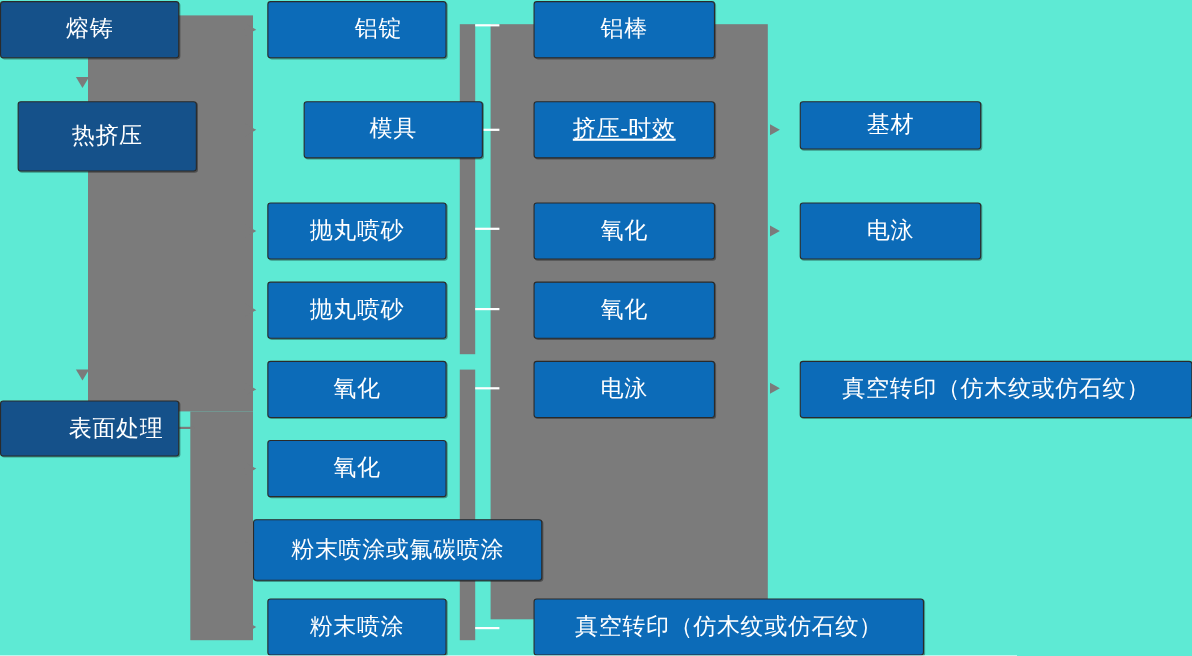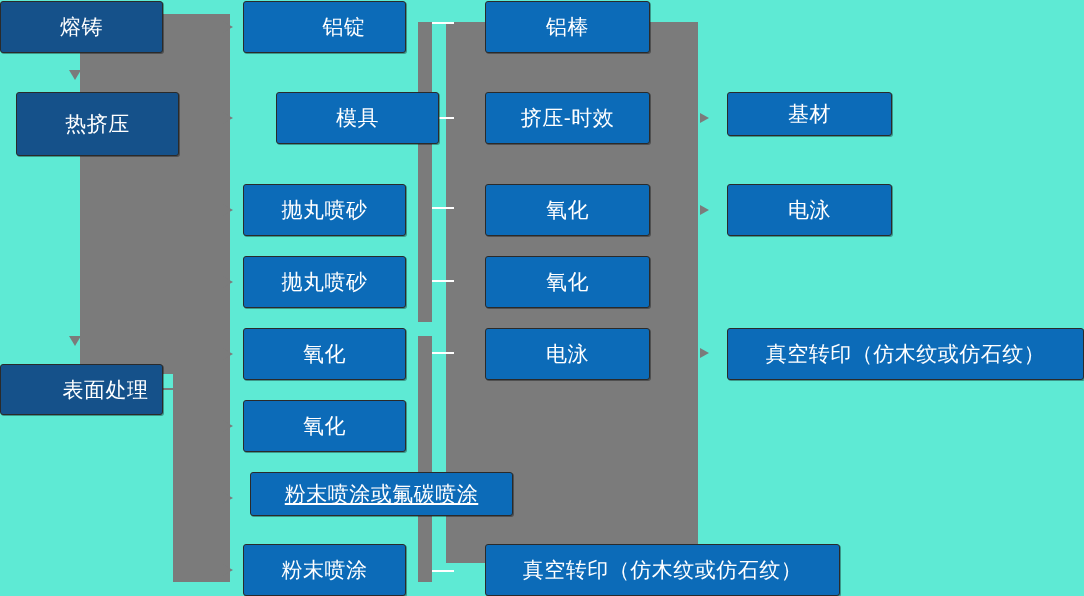--- a/index.html
+++ b/index.html
@@ -161,31 +161,31 @@
   </div>
   <div class="box box-light" style="left:243px; top:256px; width:163px; height:52px;">
     <span>抛丸喷砂</span>
   </div>
   <div class="box box-light" style="left:243px; top:328px; width:163px; height:52px;">
     <span>氧化</span>
   </div>
   <div class="box box-light" style="left:243px; top:400px; width:163px; height:52px;">
     <span>氧化</span>
   </div>
-  <div class="box box-light" style="left:250px; top:472px; width:263px; height:44px;text-decoration:underline;">
+  <div class="box box-light" style="left:230px; top:472px; width:263px; height:56px;">
     <span>粉末喷涂或氟碳喷涂</span>
   </div>
   <div class="box box-light" style="left:485px; top:1px; width:165px; height:52px;">
     <span>铝棒</span>
   </div>
 
   <div class="box box-light" style="left:243px; top:544px; width:163px; height:52px;">
     <span>粉末喷涂</span>
   </div>
-  <div class="box box-light" style="left:485px; top:92px; width:165px; height:52px;">
+  <div class="box box-light" style="left:485px; top:92px; width:165px; height:52px;text-decoration:underline;">
     <span>挤压-时效</span>
   </div>
   <div class="box box-light" style="left:485px; top:184px; width:165px; height:52px;">
     <span>氧化</span>
   </div>
   <div class="box box-light" style="left:485px; top:256px; width:165px; height:52px;">
     <span>氧化</span>
   </div>
   <div class="box box-light" style="left:485px; top:328px; width:165px; height:52px;">
     <span>电泳</span>

